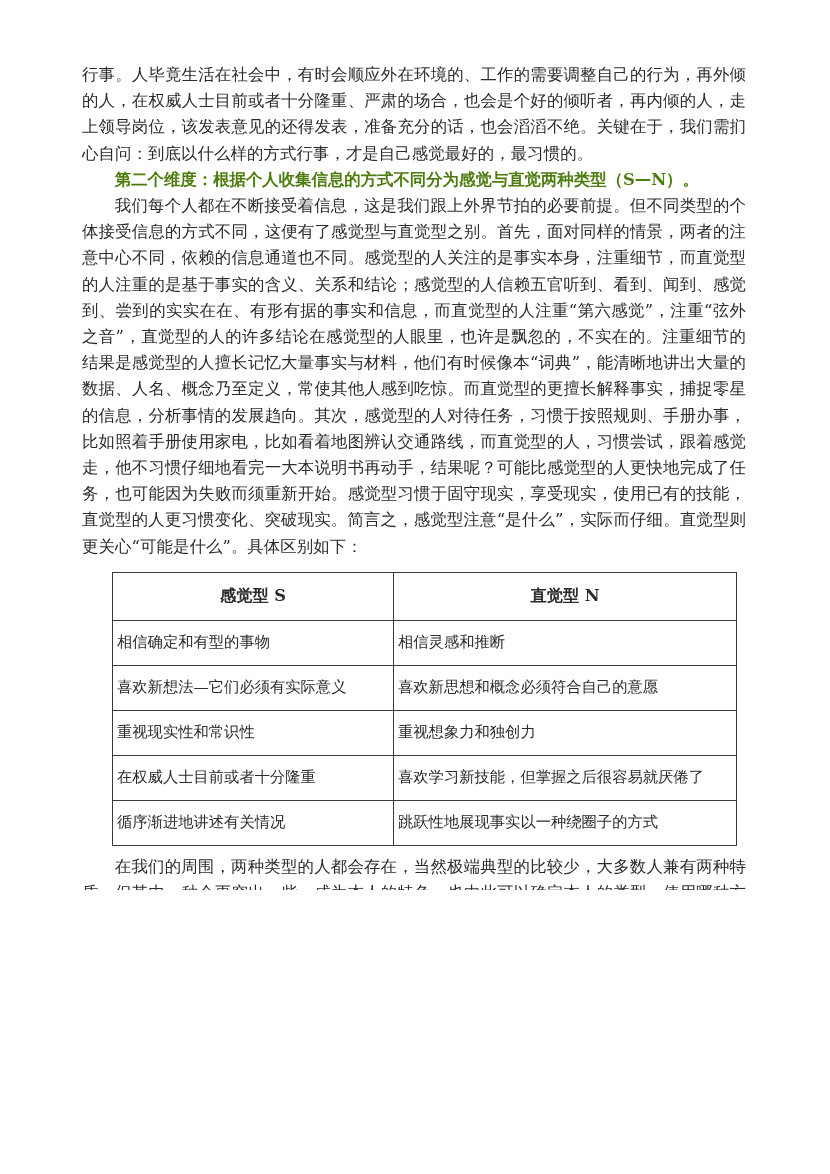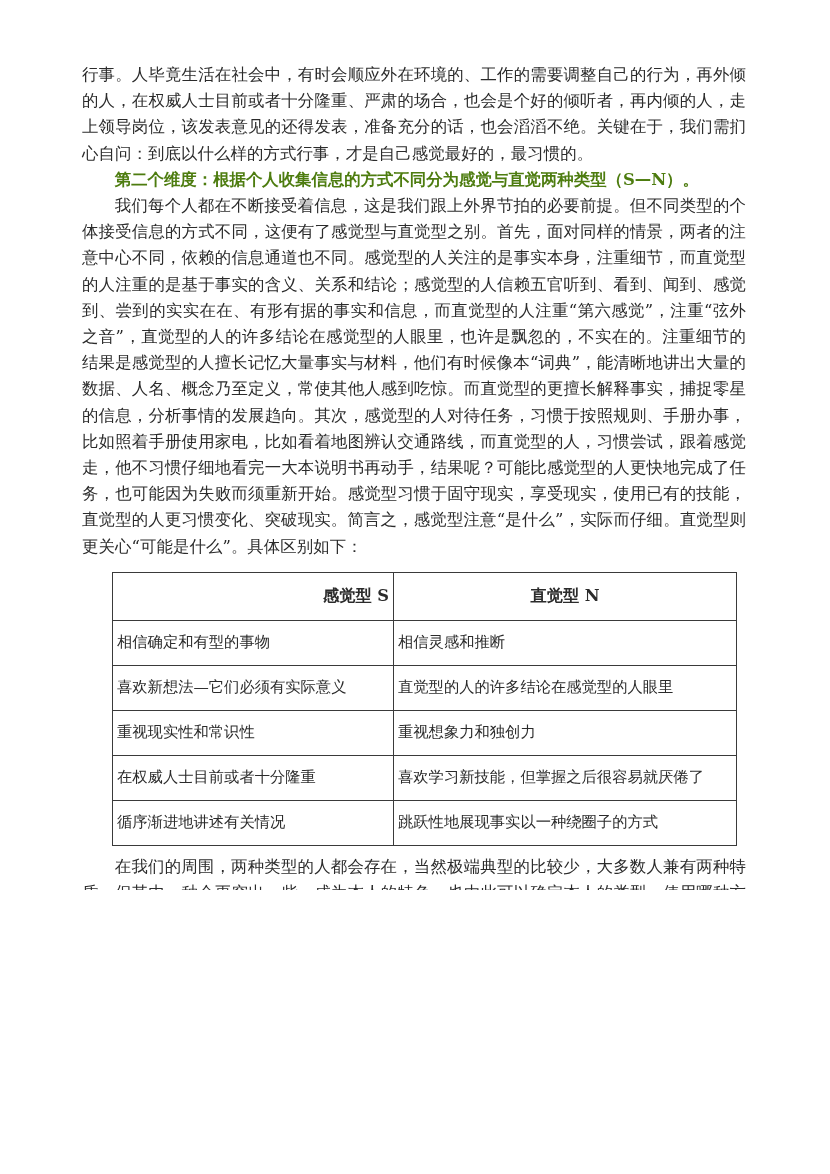--- a/index.html
+++ b/index.html
@@ -79,21 +79,21 @@
     white-space: nowrap;
   }
   table.compare th {
     text-align: center;
     font-weight: bold;
     font-size: 16.2px;
     height: 47px;
   }
   table.compare td.col-left { width: 272px; }
   table.compare td.col-right { width: 334px; margin-left: 24px; }
-  table.compare th.col-left { width: 272px; text-align: right; }
+  table.compare th.col-left { width: 272px; }
   table.compare th.col-right { width: 334px; }
   .para-block { margin-top: 0; }
 </style>
 </head>
 <body>
 
 <div class="page">
 
   <svg class="watermark" viewBox="0 0 260 180" xmlns="http://www.w3.org/2000/svg" aria-hidden="true">
     <polygon points="130,20 240,130 190,130 130,70 70,130 20,130" fill="#f1f1f1"></polygon>
@@ -117,21 +117,21 @@
             <th class="col-right">直觉型 N</th>
           </tr>
         </thead>
         <tbody>
           <tr>
             <td class="col-left">相信确定和有型的事物</td>
             <td class="col-right">相信灵感和推断</td>
           </tr>
           <tr>
             <td class="col-left">喜欢新想法—它们必须有实际意义</td>
-            <td class="col-right">直觉型的人的许多结论在感觉型的人眼里</td>
+            <td class="col-right">喜欢新思想和概念必须符合自己的意愿</td>
           </tr>
           <tr>
             <td class="col-left">重视现实性和常识性</td>
             <td class="col-right">重视想象力和独创力</td>
           </tr>
           <tr>
             <td class="col-left">在权威人士目前或者十分隆重</td>
             <td class="col-right">喜欢学习新技能，但掌握之后很容易就厌倦了</td>
           </tr>
           <tr>

